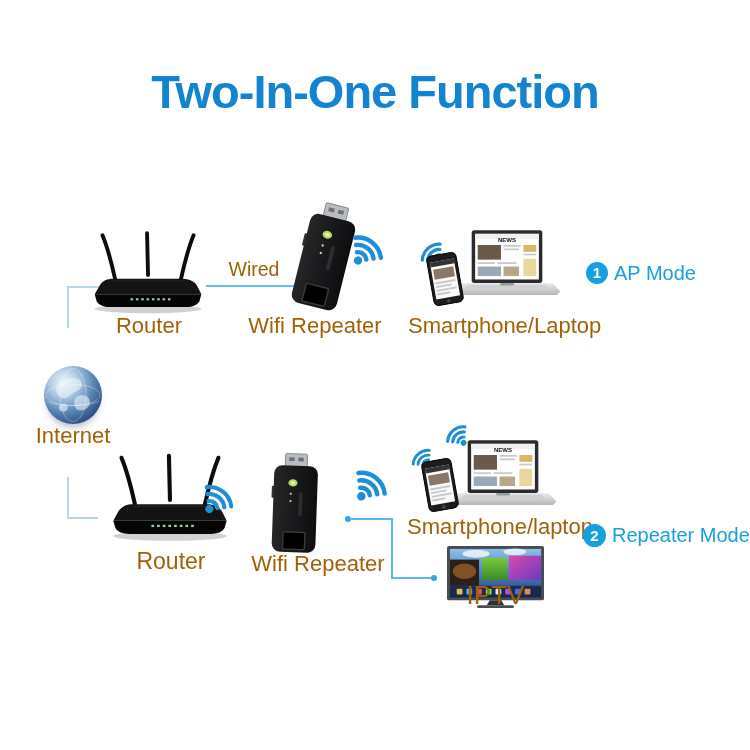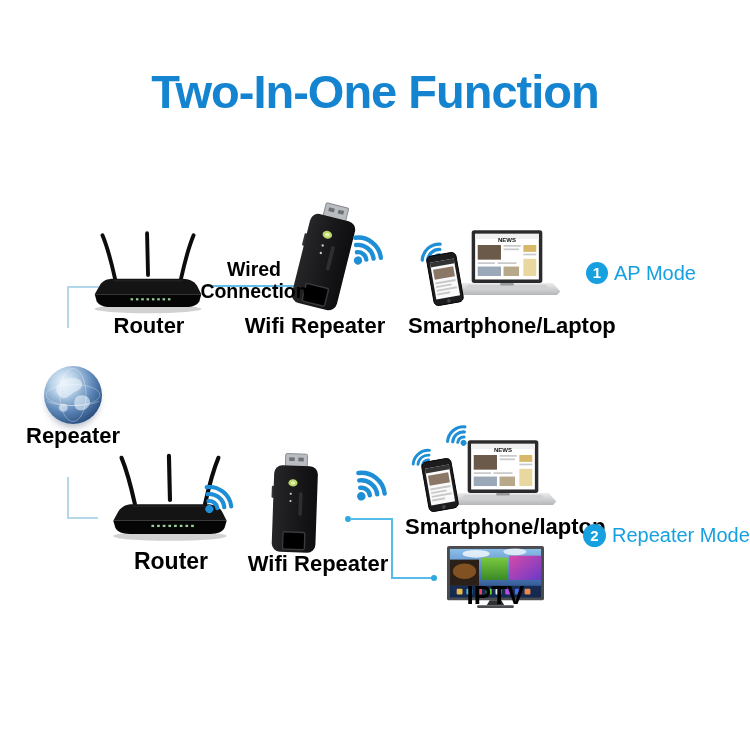--- a/index.html
+++ b/index.html
@@ -1,19 +1,19 @@
 <!DOCTYPE html>
 <html><head>
 <meta charset="utf-8">
 <style>
   html,body{margin:0;padding:0;background:#fff;}
   #canvas{position:relative;width:750px;height:648px;background:#ffffff;overflow:hidden;
           font-family:"Liberation Sans",sans-serif;color:#1c1c1c;}
   .abs{position:absolute;}
-  .lbl{font-weight:bold;color:#000000;text-align:center;}
+  .lbl{font-weight:normal;color:#a16207;text-align:center;}
   #page-title{position:absolute;left:0;top:64px;width:750px;text-align:center;
               font-size:47px;font-weight:bold;letter-spacing:-1px;color:#1484d0;}
   .bracket{background:#b4d8ea;}
   .conn{background:#55bce9;}
   .conn-dot{width:6px;height:6px;border-radius:50%;background:#2fa8e0;}
   .badge-circle{width:22px;height:22px;border-radius:50%;background:#16a0e0;color:#fff;
                 font-size:15px;font-weight:bold;text-align:center;line-height:22px;}
   .badge-label{font-size:20px;font-weight:normal;color:#16a0e0;line-height:23px;white-space:nowrap;}
   .wifi{transform-origin:50% 50%;}
   .globe{border-radius:50%;
@@ -52,21 +52,20 @@
             <rect x="84.5" y="70" width="2.6" height="2.2"></rect>
         </g>
         <path d="M28,52 L100,52" stroke="#2e2e2e" stroke-width="1" opacity="0.7"></path>
       </svg>
     </div>
     <div class="abs lbl" style="left:92px;top:313px;width:114px;font-size:22px;">Router</div>
 
     <div class="abs" style="left:206px;top:285px;width:98px;height:2px;background:#66bfe8;z-index:0;"></div>
     <div class="abs lbl" style="left:198px;top:259px;width:112px;font-size:19.5px;line-height:21.5px;z-index:1;">
       <span>Wired</span><br>
-      <span>Connection</span>
     </div>
 
     <div class="abs" style="left:292px;top:202px;width:66px;height:108px;transform:rotate(14deg);">
       <svg viewBox="0 0 68 112" width="66" height="108">
         <defs>
           <linearGradient id="rep1" x1="0" y1="0" x2="1" y2="0">
             <stop offset="0" stop-color="#262628"></stop>
               <stop offset="0.5" stop-color="#19191b"></stop>
               <stop offset="1" stop-color="#0e0e10"></stop>
           </linearGradient>
@@ -161,21 +160,21 @@
           <path d="M34,30 C40,28 46,31 46,36 C46,41 40,46 34,44 C29,42 29,32 34,30 Z"></path>
           <path d="M18,38 C22,37 25,40 23,44 C21,47 16,46 15,43 C14,40 16,39 18,38 Z"></path>
         </g>
         <g fill="none" stroke="rgba(255,255,255,0.4)" stroke-width="0.8">
           <ellipse cx="29" cy="29" rx="27" ry="10.5"></ellipse>
           <ellipse cx="29" cy="29" rx="13" ry="26.5"></ellipse>
           <path d="M3,35 C12,41 46,41 55,35"></path>
         </g>
       </svg>
     </div>
-    <div class="abs lbl" style="left:26px;top:423px;width:94px;font-size:22px;">Repeater</div>
+    <div class="abs lbl" style="left:26px;top:423px;width:94px;font-size:22px;">Internet</div>
   </div>
 
   <div>
 
     <div class="abs bracket" style="left:67px;top:477px;width:2px;height:42px;"></div>
     <div class="abs bracket" style="left:67px;top:517px;width:31px;height:2px;"></div>
 
     <div class="abs" style="left:104px;top:452px;width:134px;height:94px;">
       <svg viewBox="0 0 130 90" width="134" height="94">
         <path d="M30,50 C26,32 22,17 17,5" stroke="#0c0c0c" stroke-width="4" fill="none" stroke-linecap="round"></path>

